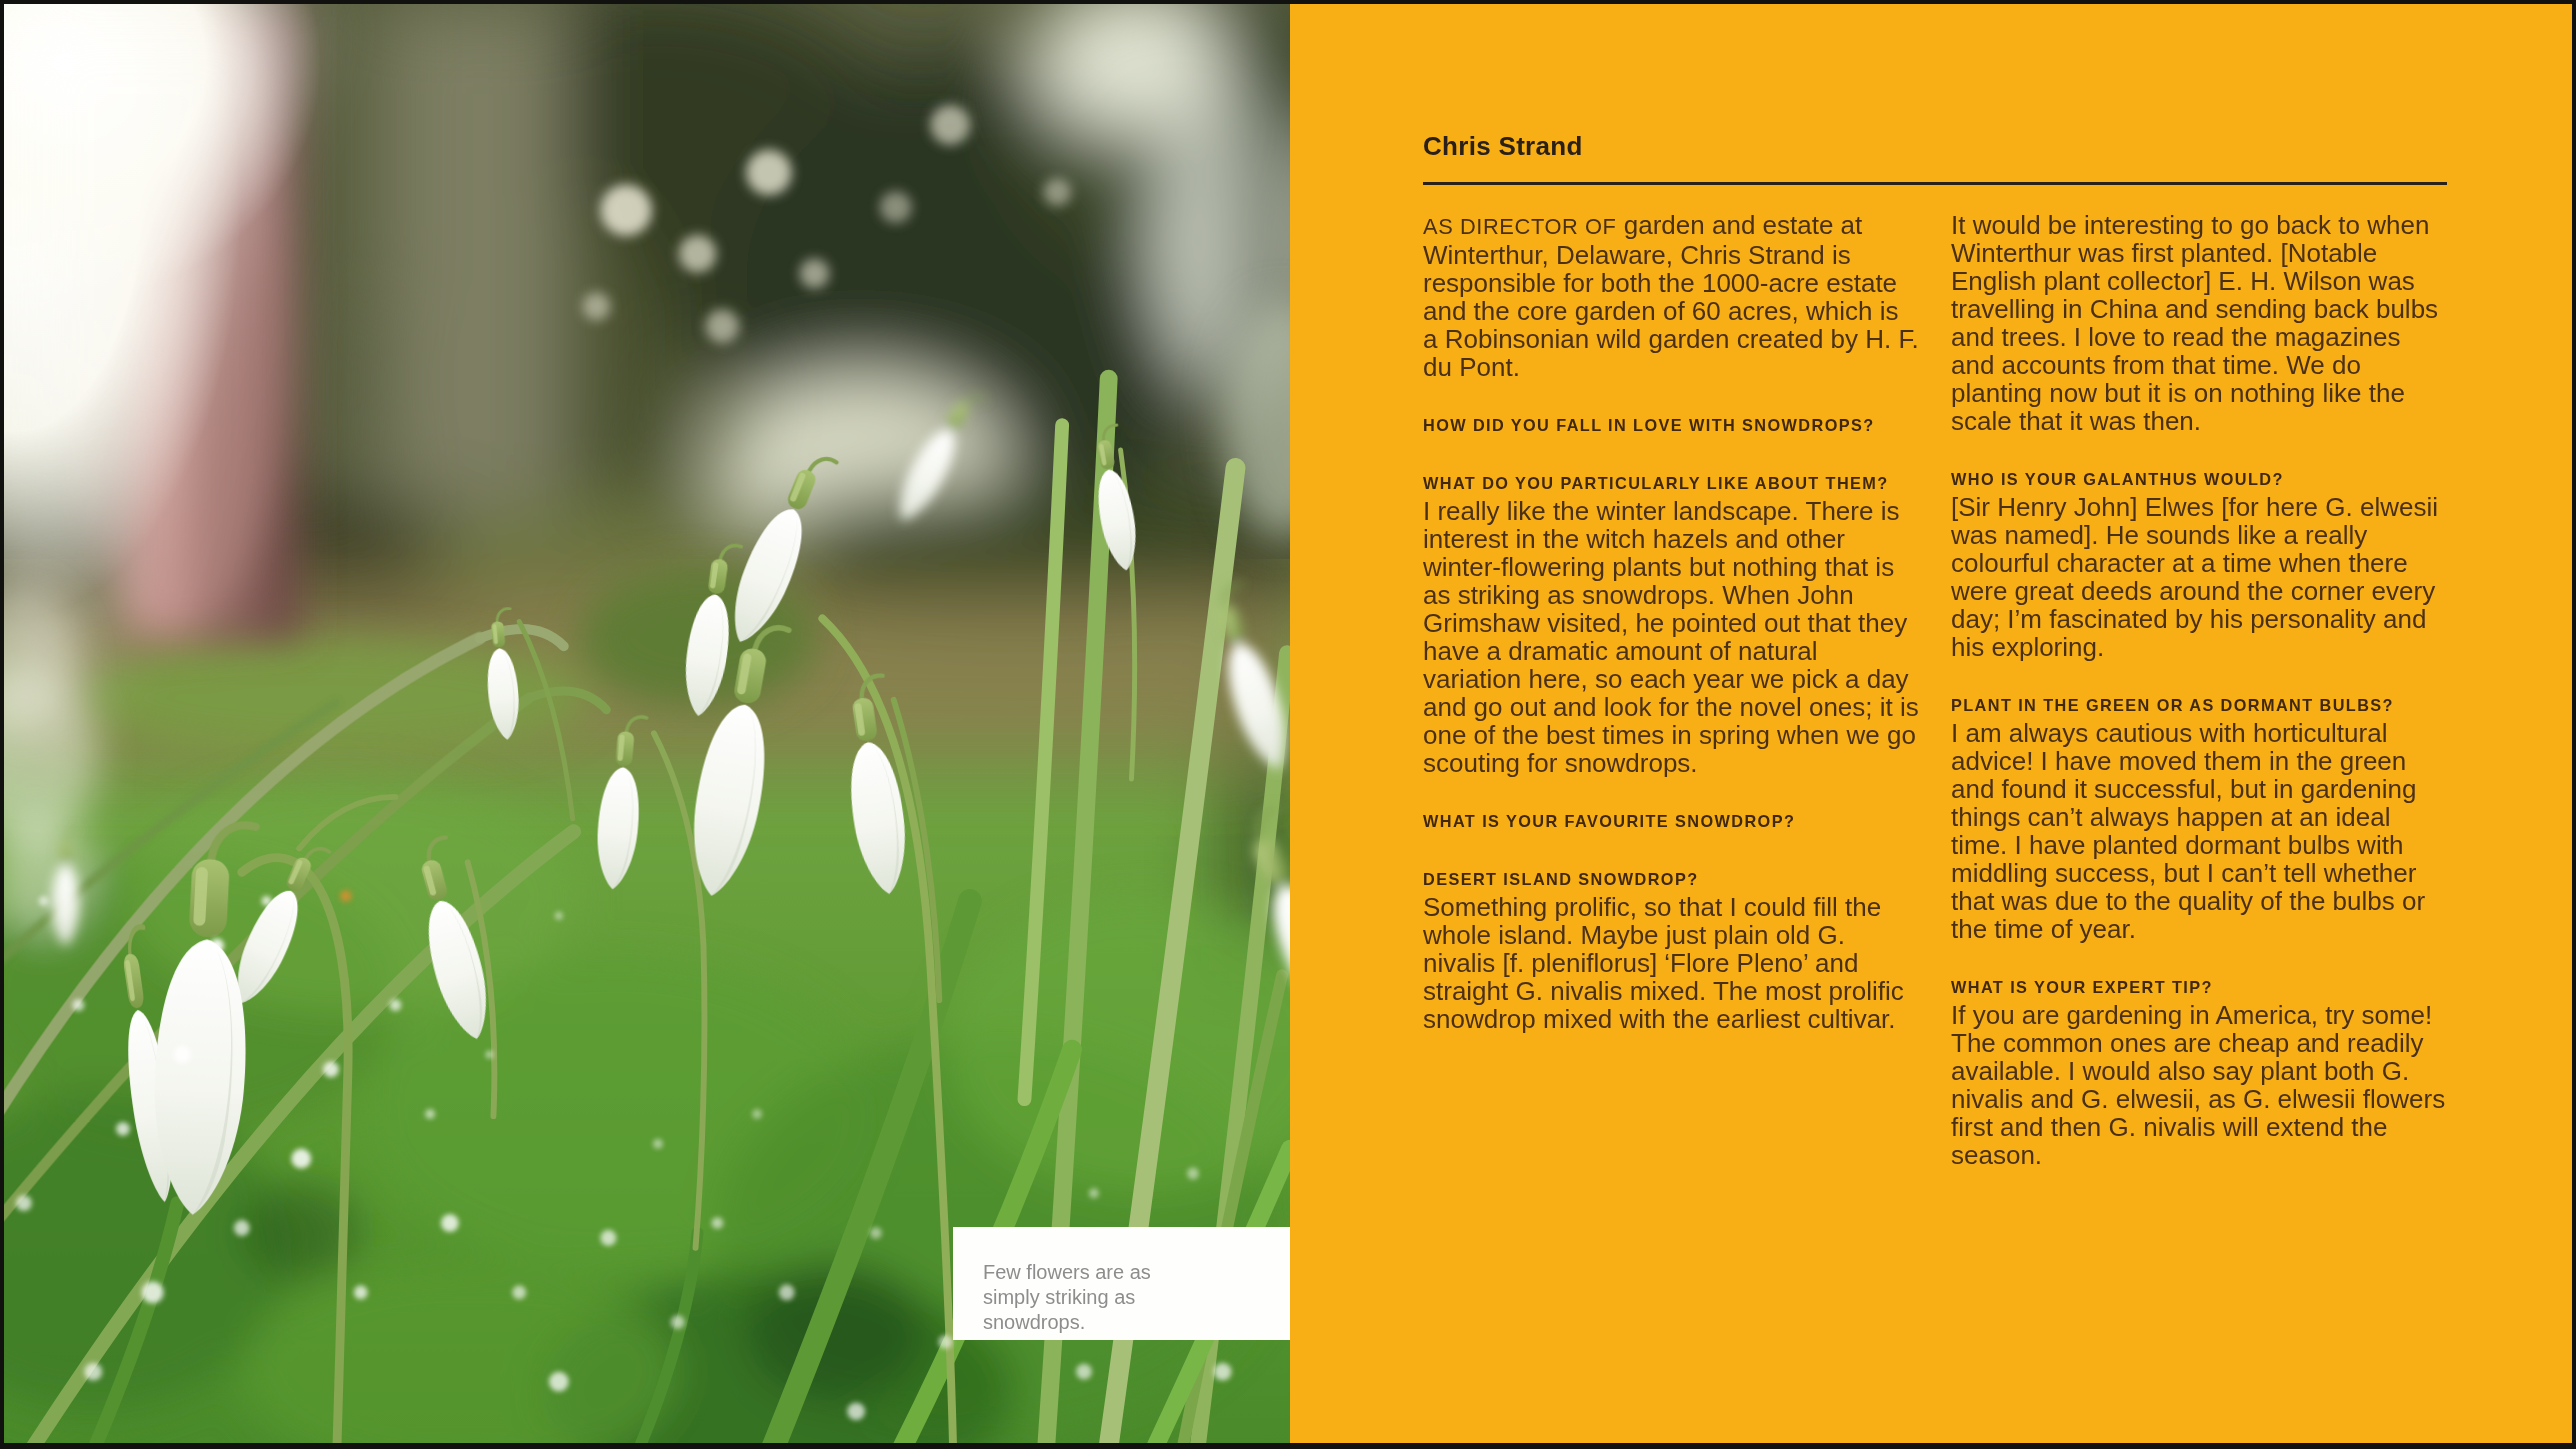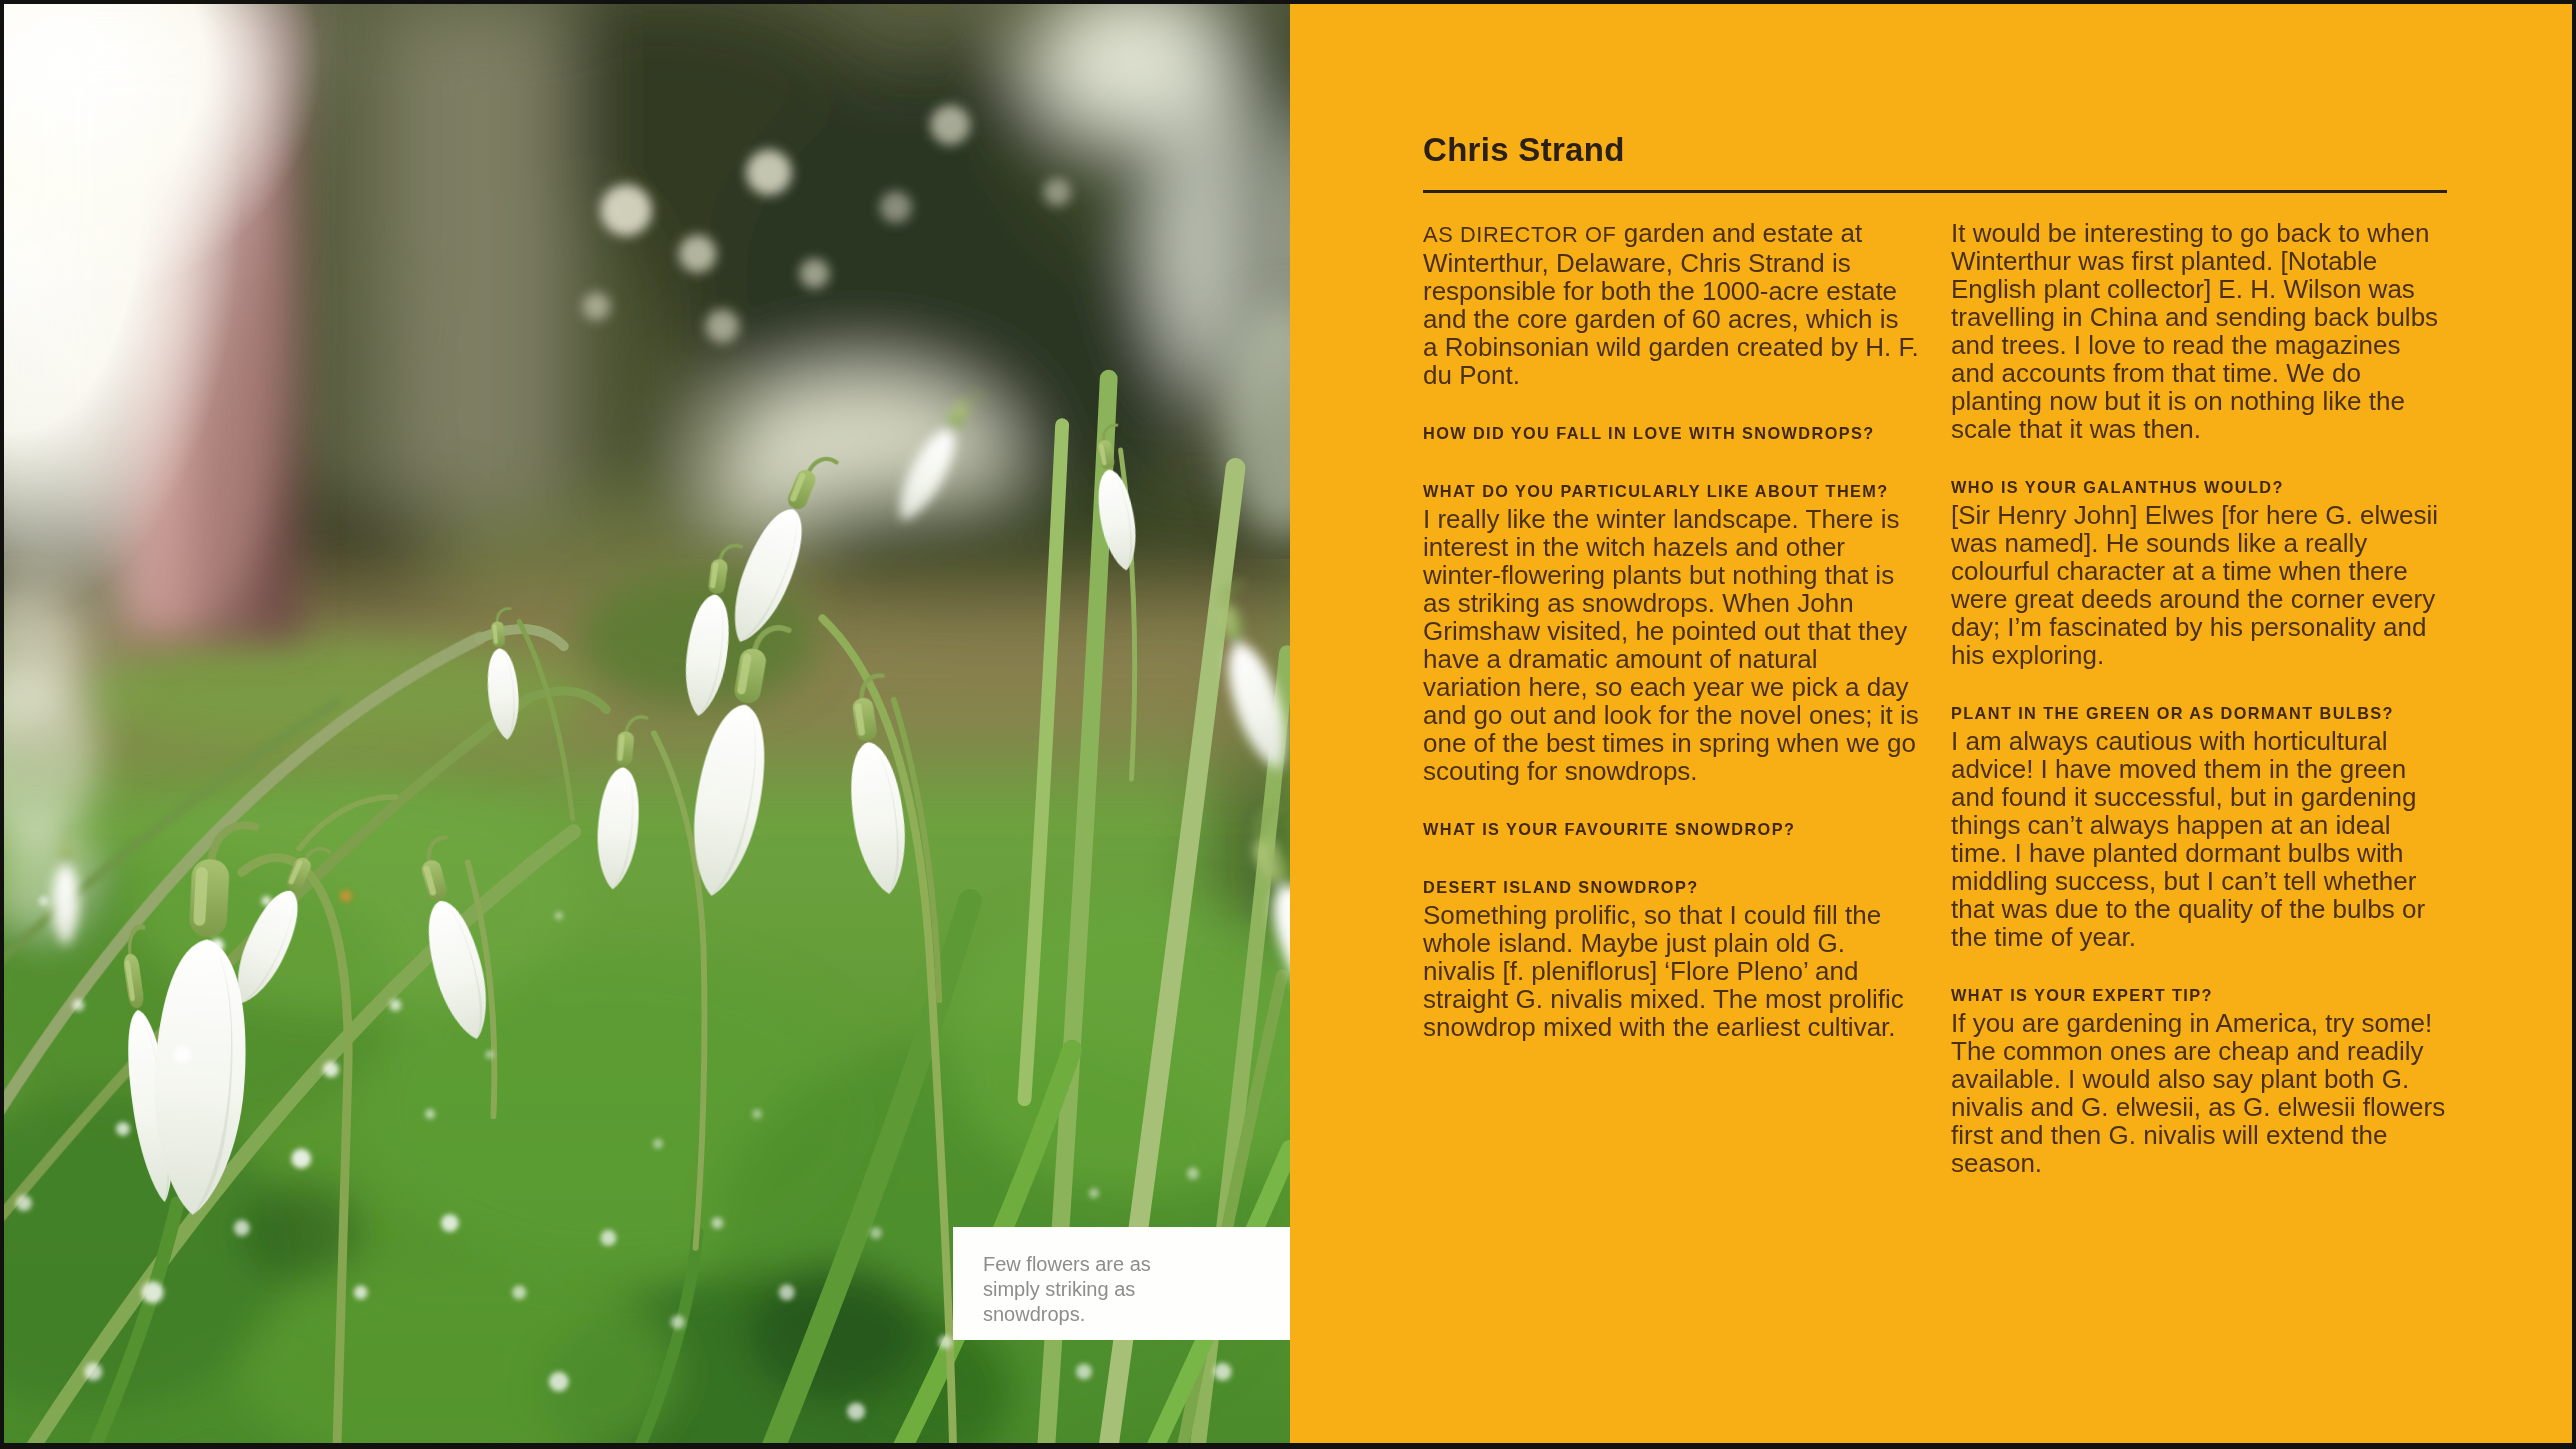--- a/index.html
+++ b/index.html
@@ -7,31 +7,31 @@
     width:2576px;height:1449px;background:#111110;overflow:hidden;
     font-family:"Liberation Sans","DejaVu Sans",sans-serif;
   }
   .stage{position:absolute;left:4px;top:4px;width:2568px;height:1439px;display:flex}
   
   .photo{position:relative;width:1286px;height:100%;overflow:hidden;background:#55603b;flex:0 0 auto}
   .photo svg{position:absolute;left:0;top:0;width:100%;height:100%;display:block}
   .caption{
     position:absolute;left:949px;top:1223px;width:337px;height:113px;
     background:#fefefc;color:var(--caption_text,#8d8d8d);
-    font-size:20px;line-height:25px;padding:25px 0 0 30px;box-sizing:border-box;
+    font-size:20px;line-height:25px;padding:33px 0 0 30px;box-sizing:border-box;
   }
   .caption span{display:block}
   
   .page{
     flex:1 1 auto;background:var(--page_bg,#F8AE15);
     padding:129px 125px 0 133px;box-sizing:border-box;
     color:var(--body_text,#4A3017);
   }
   h1.title{
-    margin:0;font-size:33px;line-height:1.05;font-weight:700;
+    margin:0;font-size:26px;line-height:1.05;font-weight:700;
     letter-spacing:0.3px;color:var(--title_text,#2A2017);
   }
   .rule{height:3px;background:var(--title_text,#2A2017);margin-top:22px}
   .cols{display:flex;gap:32px;margin-top:26px}
   .col{flex:1 1 0;min-width:0}
   .qa{margin:0 0 30px 0}
   .q{
     margin:0;font-size:16.3px;font-weight:700;letter-spacing:1.4px;
     line-height:28px;color:var(--heading_text,#40280F);
   }

